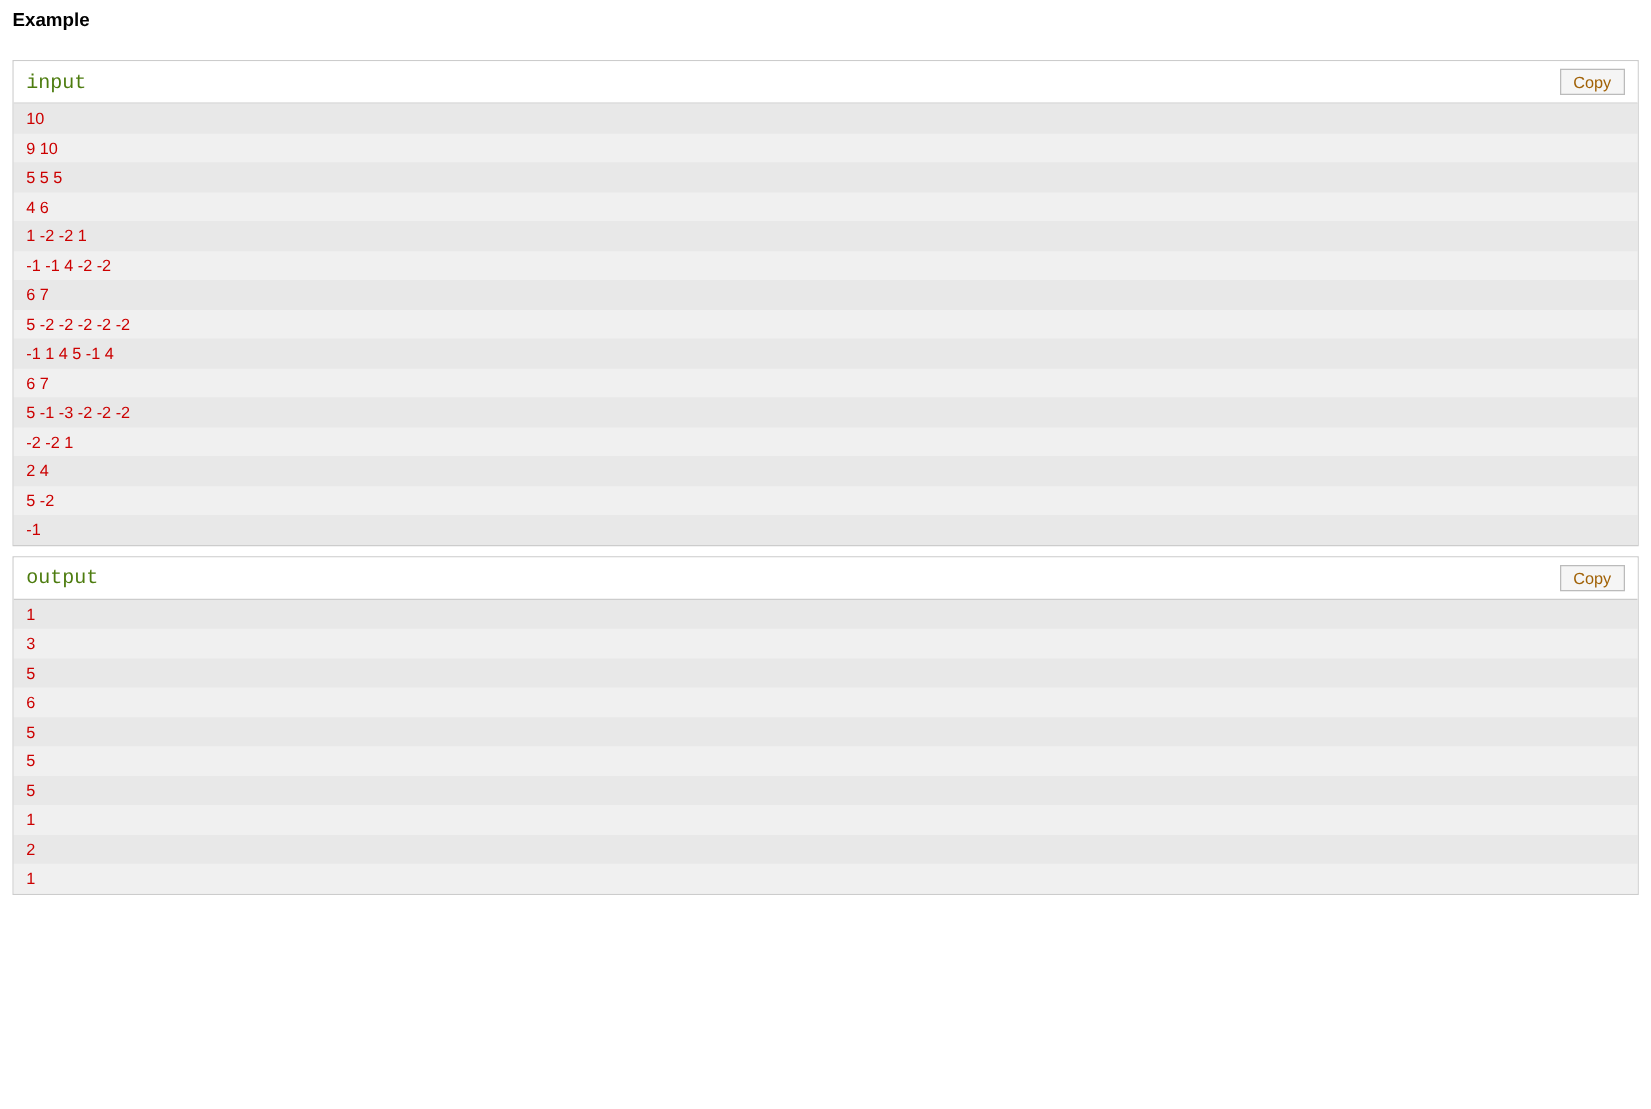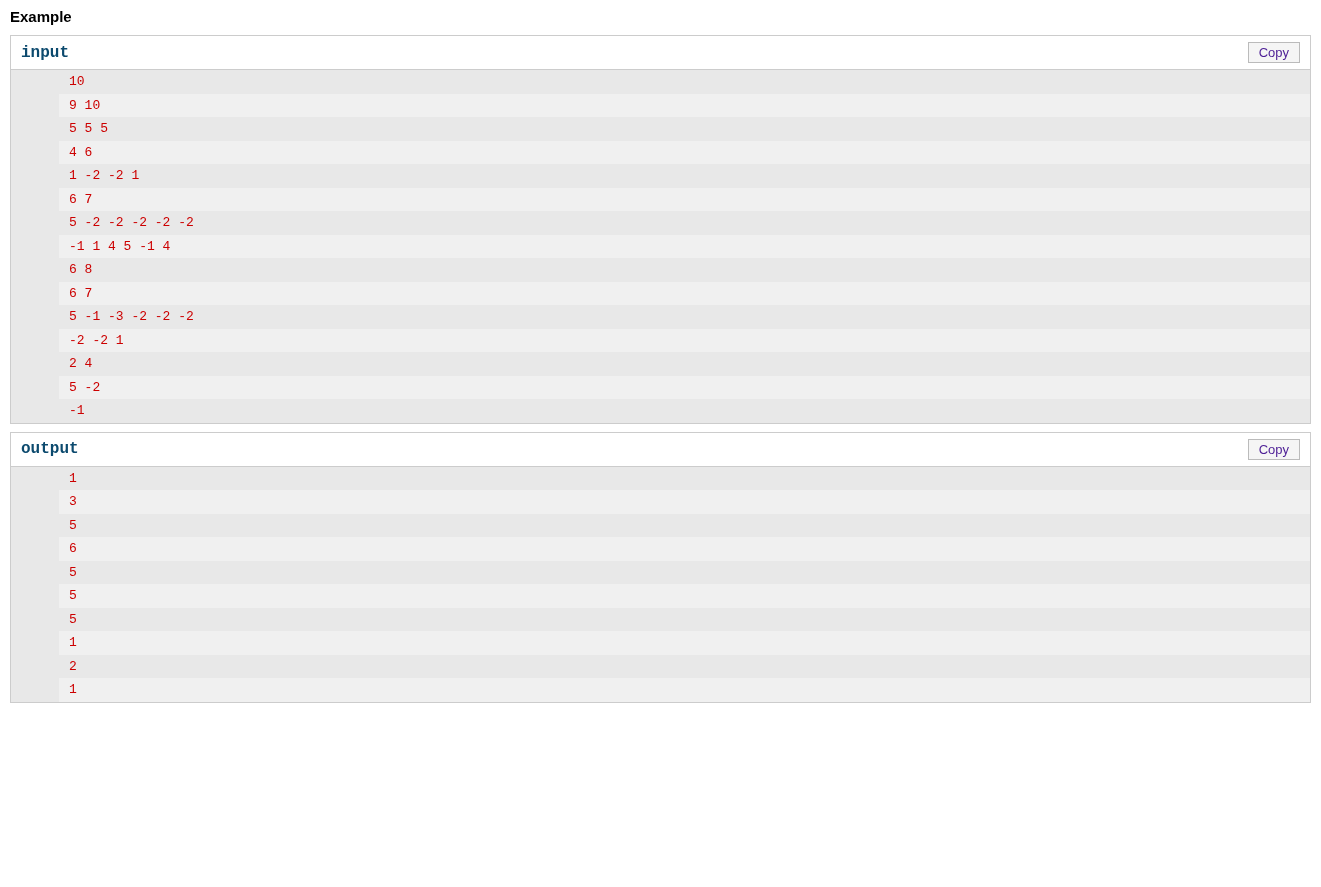--- a/index.html
+++ b/index.html
@@ -17,66 +17,65 @@
     }
 
     .page-container {
       width: 100%;
       padding: 8px 10px;
     }
 
     .example-title {
       font-size: 15px;
       font-weight: bold;
-      margin-bottom: 10px;
+      margin-bottom: 23px;
       color: #000;
     }
 
     .section {
       border: 1px solid #ccc;
       margin-bottom: 8px;
     }
 
     .section-header {
       display: flex;
       align-items: center;
       justify-content: space-between;
       padding: 6px 10px;
       background: #fff;
       border-bottom: 1px solid #ccc;
     }
 
     .section-label {
       font-family: 'Courier New', Courier, monospace;
       font-size: 16px;
-      font-weight: bold;
-      color: #0c4a6e;
+      font-weight: normal;
+      color: #4d7c0f;
     }
 
     .copy-button {
       padding: 2px 10px;
       font-size: 13px;
       background: #f5f5f5;
       border: 1px solid #bbb;
       cursor: pointer;
-      color: #4c1d95;
+      color: #a16207;
     }
 
     .section-content {
       background: #e8e8e8;
       padding: 0;
     }
 
     .content-line {
-      font-family: Liberation Mono, monospace;
+      font-family: Liberation Sans, sans-serif;
       font-size: 13px;
       color: #cc0000;
       padding: 2px 10px;
       line-height: 1.5;
-      margin-left: 48px;
     }
 
     .content-line:nth-child(odd) {
       background: #e8e8e8;
     }
 
     .content-line:nth-child(even) {
       background: #f0f0f0;
     }
 
@@ -94,24 +93,24 @@
     <div class="section-header">
       <span class="section-label">input</span>
       <button class="copy-button">Copy</button>
     </div>
     <div class="section-content" id="input-lines">
     <div class="content-line">10</div>
         <div class="content-line">9  10</div>
         <div class="content-line">5  5  5</div>
         <div class="content-line">4  6</div>
         <div class="content-line">1  -2  -2  1</div>
+        <div class="content-line">-1  -1  4  -2  -2</div>
         <div class="content-line">6  7</div>
         <div class="content-line">5  -2  -2  -2  -2  -2</div>
         <div class="content-line">-1  1  4  5  -1  4</div>
-        <div class="content-line">6  8</div>
         <div class="content-line">6  7</div>
         <div class="content-line">5  -1  -3  -2  -2  -2</div>
         <div class="content-line">-2  -2  1</div>
         <div class="content-line">2  4</div>
         <div class="content-line">5  -2</div>
         <div class="content-line">-1</div>
       </div>
   </div>
 
   <div class="section">

